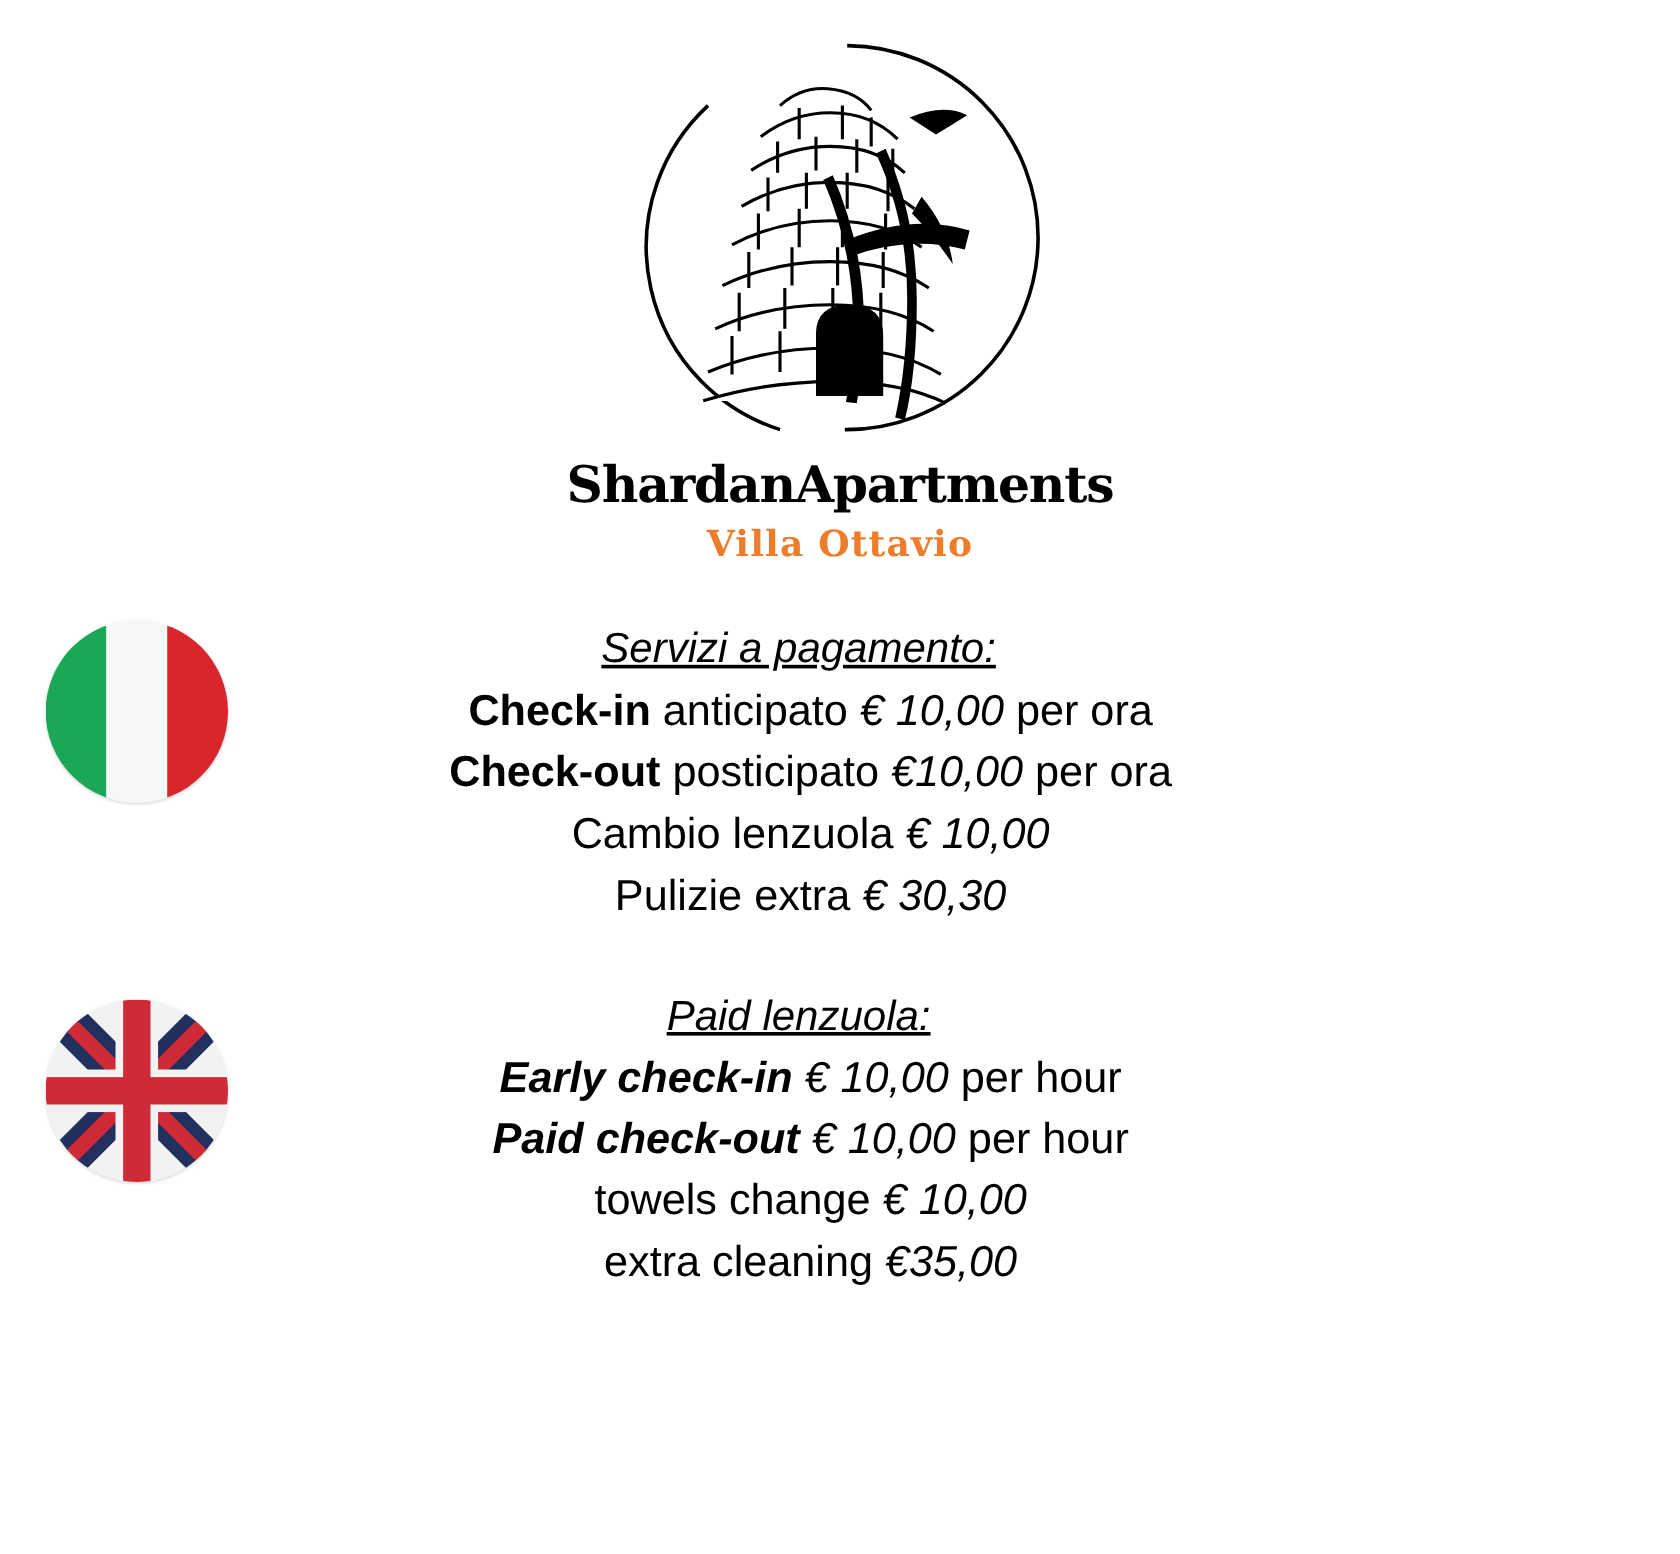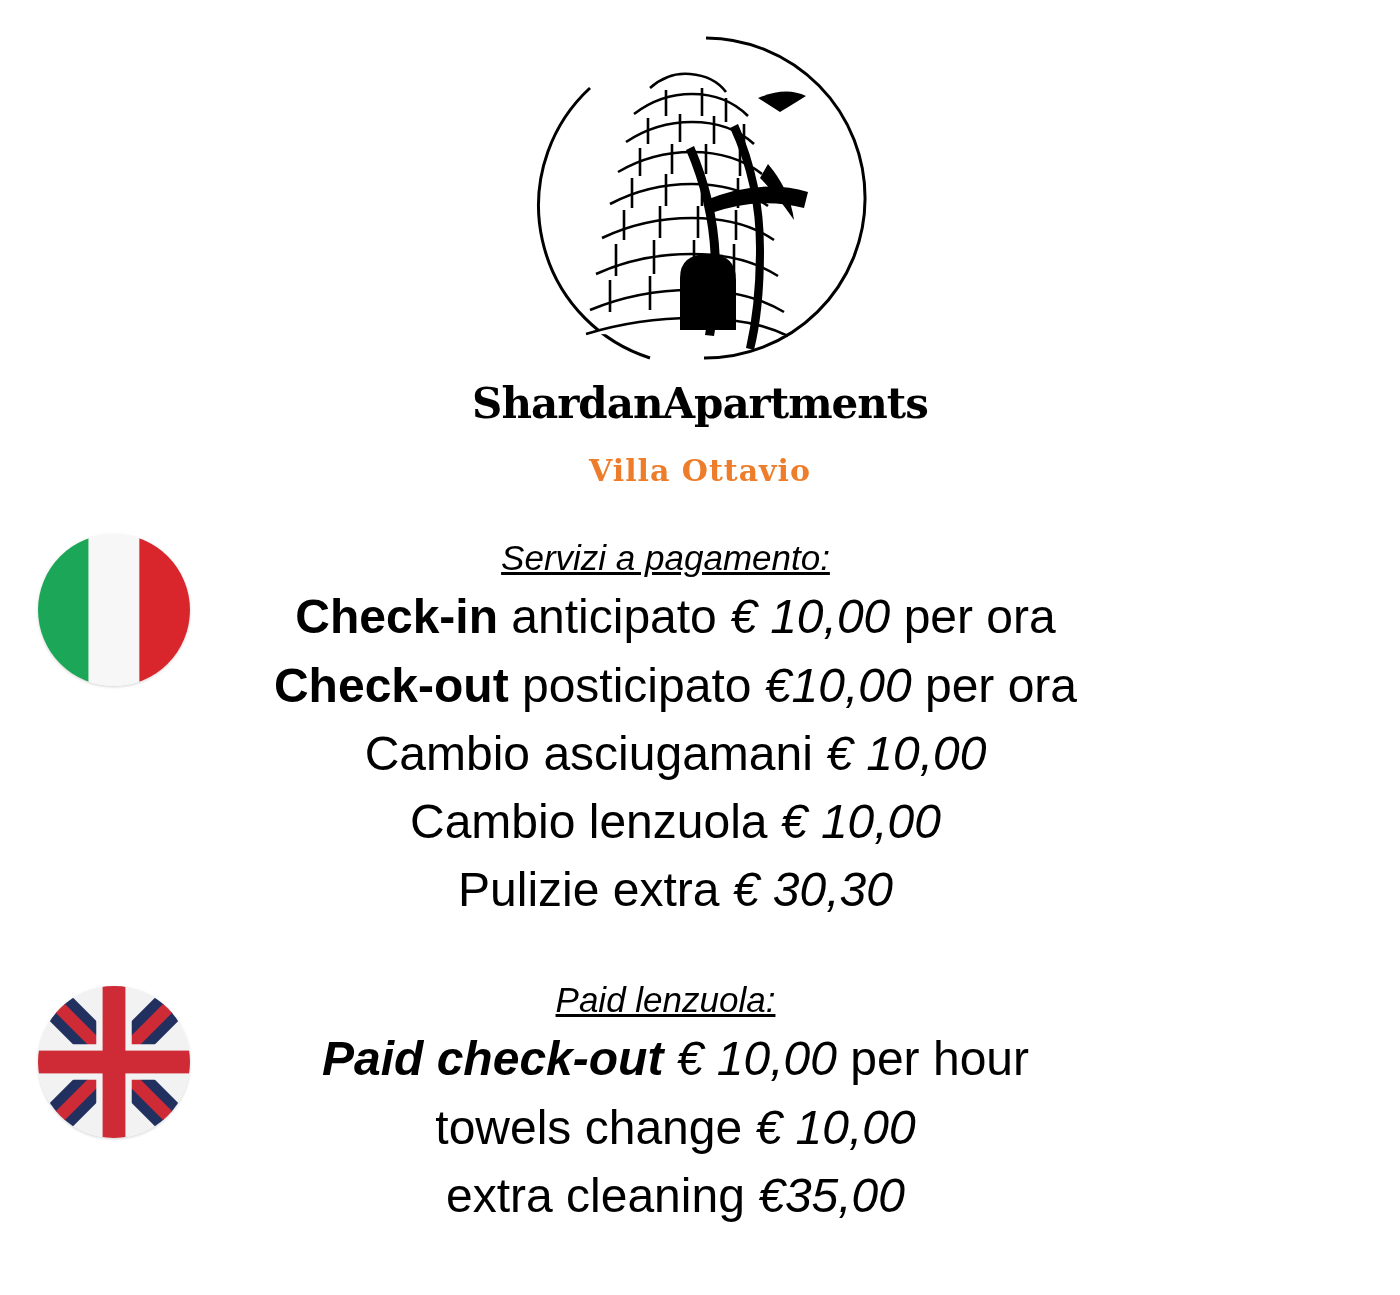--- a/index.html
+++ b/index.html
@@ -36,21 +36,21 @@
     font-size: 42px;
     letter-spacing: -1px;
     line-height: 1.05;
     color: #000;
   }
   .brand-sub {
     font-family: "DejaVu Serif", serif;
     font-weight: bold;
     font-size: 30px;
     color: #ED7D2B;
-    margin-top: 27px;
+    margin-top: 10px;
     letter-spacing: 1px;
   }
 
   
   .section {
     position: relative;
     margin-top: 46px;
   }
   .flag {
     position: absolute;
@@ -71,21 +71,21 @@
     text-align: center;
   }
   .heading {
     font-size: 35px;
     font-style: italic;
     text-decoration: underline;
     line-height: 1.35;
     margin-bottom: 2px;
   }
   .line {
-    font-size: 48px;
+    font-size: 36px;
     line-height: 1.42;
     white-space: nowrap;
     margin-left: 20px;
   }
   .line b {
     font-weight: bold;
     font-style: normal;
   }
   .line i {
     font-style: italic;
@@ -155,23 +155,20 @@
   </div>
   <div class="col">
     <div class="heading">Servizi a pagamento:</div>
     <div class="line">
       <b>Check-in</b><span> anticipato </span><i>€ 10,00</i><span> per ora</span>
     </div>
     <div class="line">
       <b>Check-out</b><span> posticipato </span><i>€10,00</i><span> per ora</span>
     </div>
     <div class="line">
-      <b></b><span>Cambio asciugamani </span><i>€ 10,00</i><span></span>
-    </div>
-    <div class="line">
       <b></b><span>Cambio lenzuola </span><i>€ 10,00</i><span></span>
     </div>
     <div class="line">
       <b></b><span>Pulizie extra </span><i>€ 30,30</i><span></span>
     </div>
   </div>
 </div>
 
 <div class="section en">
   <div class="flag uk">
@@ -191,20 +188,23 @@
       </g>
       <rect x="23" y="0" width="14" height="60" fill="#F2F2F2"></rect>
       <rect x="0" y="23" width="60" height="14" fill="#F2F2F2"></rect>
       <rect x="25.5" y="0" width="9" height="60" fill="#CE2B37"></rect>
       <rect x="0" y="25.5" width="60" height="9" fill="#CE2B37"></rect>
     </svg>
   </div>
   <div class="col">
     <div class="heading">Paid lenzuola:</div>
     <div class="line">
+      <b class="bi">Early check-in</b><span> </span><i>€ 10,00</i><span> per hour</span>
+    </div>
+    <div class="line">
       <b class="bi">Paid check-out</b><span> </span><i>€ 10,00</i><span> per hour</span>
     </div>
     <div class="line">
       <b class="bi"></b><span>towels change </span><i>€ 10,00</i><span></span>
     </div>
     <div class="line">
       <b class="bi"></b><span>extra cleaning </span><i>€35,00</i><span></span>
     </div>
   </div>
 </div>

